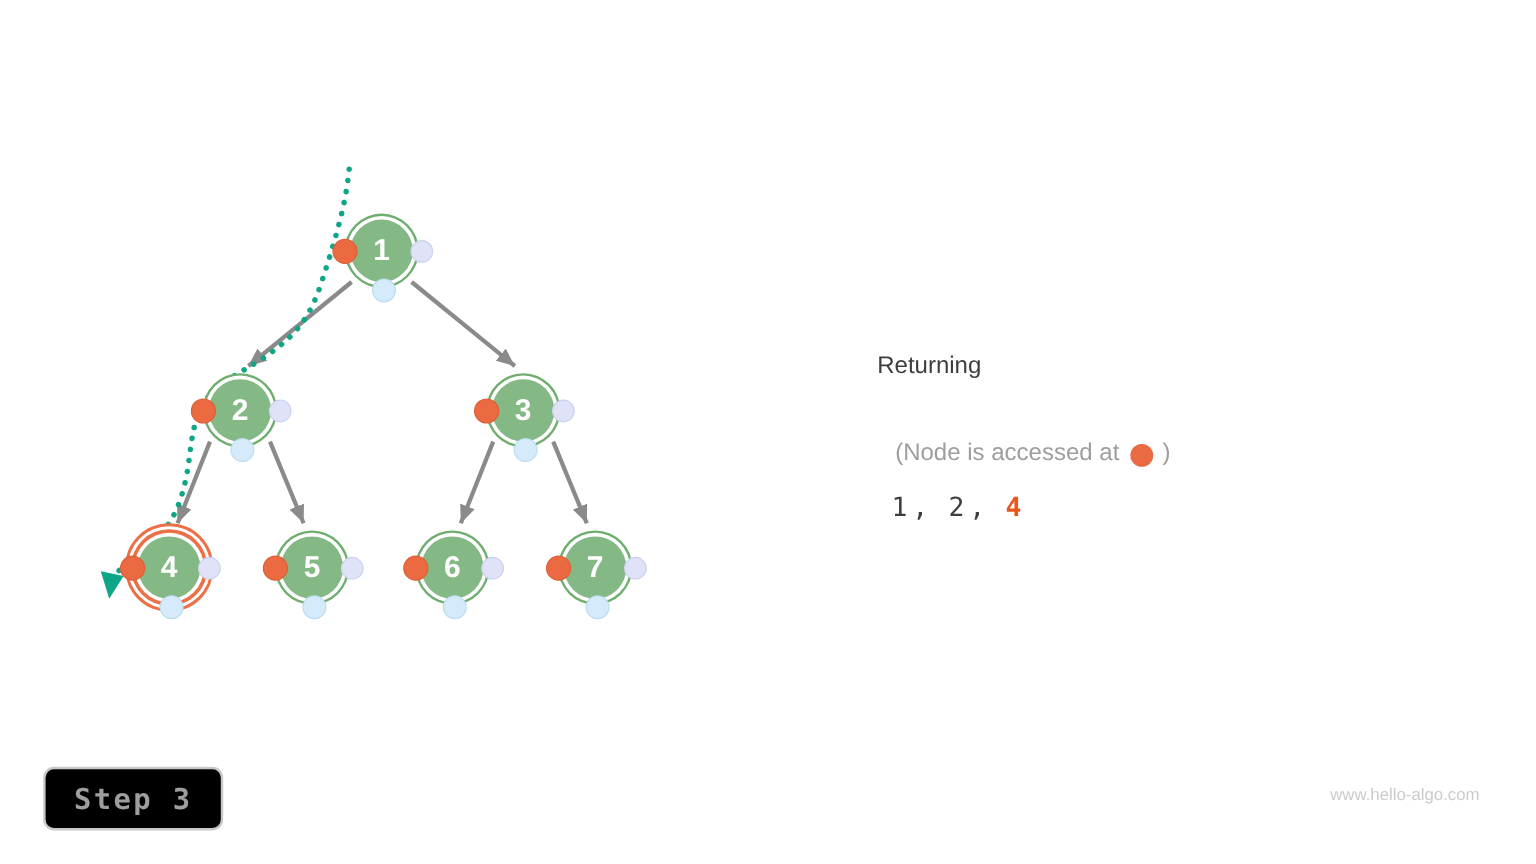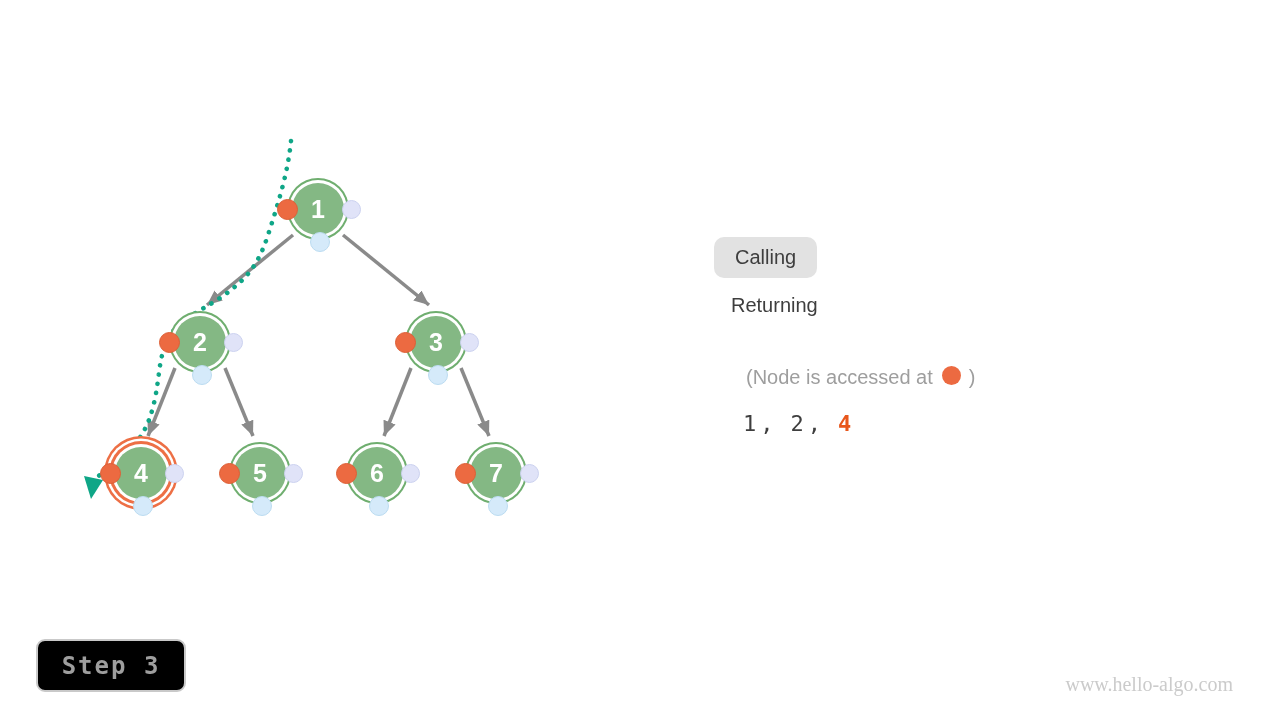--- a/index.html
+++ b/index.html
@@ -29,42 +29,42 @@
 
   
   .chip{position:absolute;left:714px;top:237px;height:41px;line-height:41px;
         padding:0 21px;background:var(--chip-bg,#e2e2e2);border-radius:10px;
         font-size:20px;color:var(--text-dark,#3e3e3e);z-index:4;}
   .returning{position:absolute;left:731px;top:294px;font-size:20px;
              color:var(--text-dark,#3e3e3e);z-index:4;}
   .trav-row{position:absolute;left:731px;top:366px;display:flex;
             align-items:center;z-index:4;}
   .trav-title{font-size:21px;font-weight:bold;color:var(--text-dark,#3e3e3e);}
-  .trav-note{display:flex;align-items:flex-start;font-size:20px;
+  .trav-note{display:flex;align-items:flex-end;font-size:20px;
              color:var(--text-gray,#9e9e9e);margin-left:15px;}
   .note-dot{display:inline-block;width:19px;height:19px;border-radius:50%;
             background:var(--pre-dot,#ec6a41);margin:0 8px 0 9px;}
   .seq-row{position:absolute;left:743px;top:411px;display:flex;
            align-items:baseline;z-index:4;
            font-family:"DejaVu Sans Mono","Liberation Mono",monospace;
            font-size:22px;color:var(--text-dark,#3e3e3e);}
   .seq-digit{color:var(--text-dark,#3e3e3e);}
   .seq-digit.current{color:var(--seq-current,#e8571c);font-weight:bold;}
   .seq-comma{margin-left:4px;margin-right:17px;}
 
   
   .step-badge{position:absolute;left:36px;top:639px;width:146px;height:49px;
               border:2px solid var(--step-border,#c9c9c9);border-radius:9px;
               background:#000000;display:flex;align-items:center;justify-content:center;
               font-family:"DejaVu Sans Mono","Liberation Mono",monospace;
               font-size:24px;font-weight:bold;letter-spacing:2px;
               color:var(--text-gray,#9e9e9e);z-index:4;}
-  .watermark{position:absolute;right:47px;top:673px;
-             font-family:Liberation Serif, serif;
-             font-size:20px;color:var(--wm-color,#cbcbcb);z-index:4;}
+  .watermark{position:absolute;right:47px;top:654px;
+             font-family:Liberation Sans, sans-serif;
+             font-size:14px;color:var(--wm-color,#cbcbcb);z-index:4;}
 </style>
 </head>
 <body>
 
 <div id="stage">
 
   <svg id="links" viewBox="0 0 1280 720" xmlns="http://www.w3.org/2000/svg">
     <defs>
       <marker id="arrow" markerUnits="userSpaceOnUse" markerWidth="15" markerHeight="13" refX="15" refY="6.5" orient="auto">
         <path d="M0,0 L15,6.5 L0,13 Z" fill="#8a8a8a"></path>
@@ -122,21 +122,20 @@
       <div class="mdot post" style="left: 400.5px; top: 463.5px; width: 19px; height: 19px;"></div>
       <div class="mdot ino" style="left: 369px; top: 496px; width: 20px; height: 20px;"></div>
       <div class="node" style="left: 470px; top: 447px;">
         <span class="val">7</span>
       </div>
       <div class="mdot pre" style="left: 454.5px; top: 462.5px; width: 21px; height: 21px;"></div>
       <div class="mdot post" style="left: 519.5px; top: 463.5px; width: 19px; height: 19px;"></div>
       <div class="mdot ino" style="left: 488px; top: 496px; width: 20px; height: 20px;"></div>
     </div>
 
-  <div class="chip">Calling</div>
   <div class="returning">Returning</div>
 
   <div class="trav-row">
     <span class="trav-note">
       <span>(Node is accessed at</span>
       <span class="note-dot"></span>
       <span>)</span>
     </span>
   </div>
 

